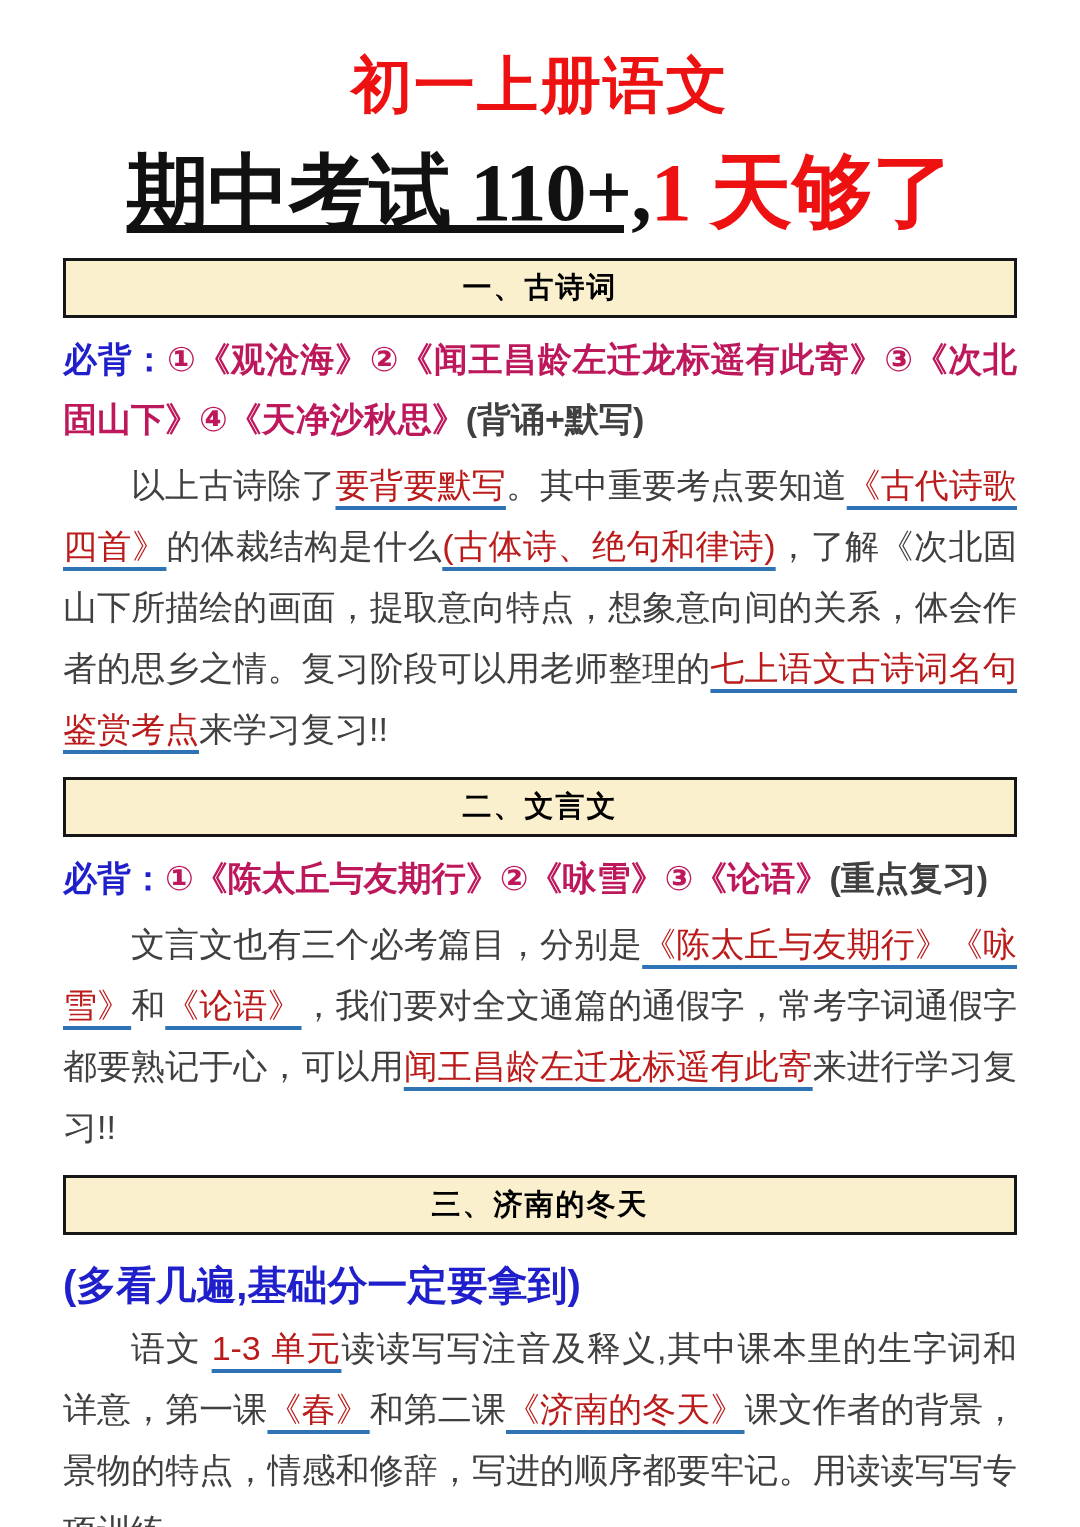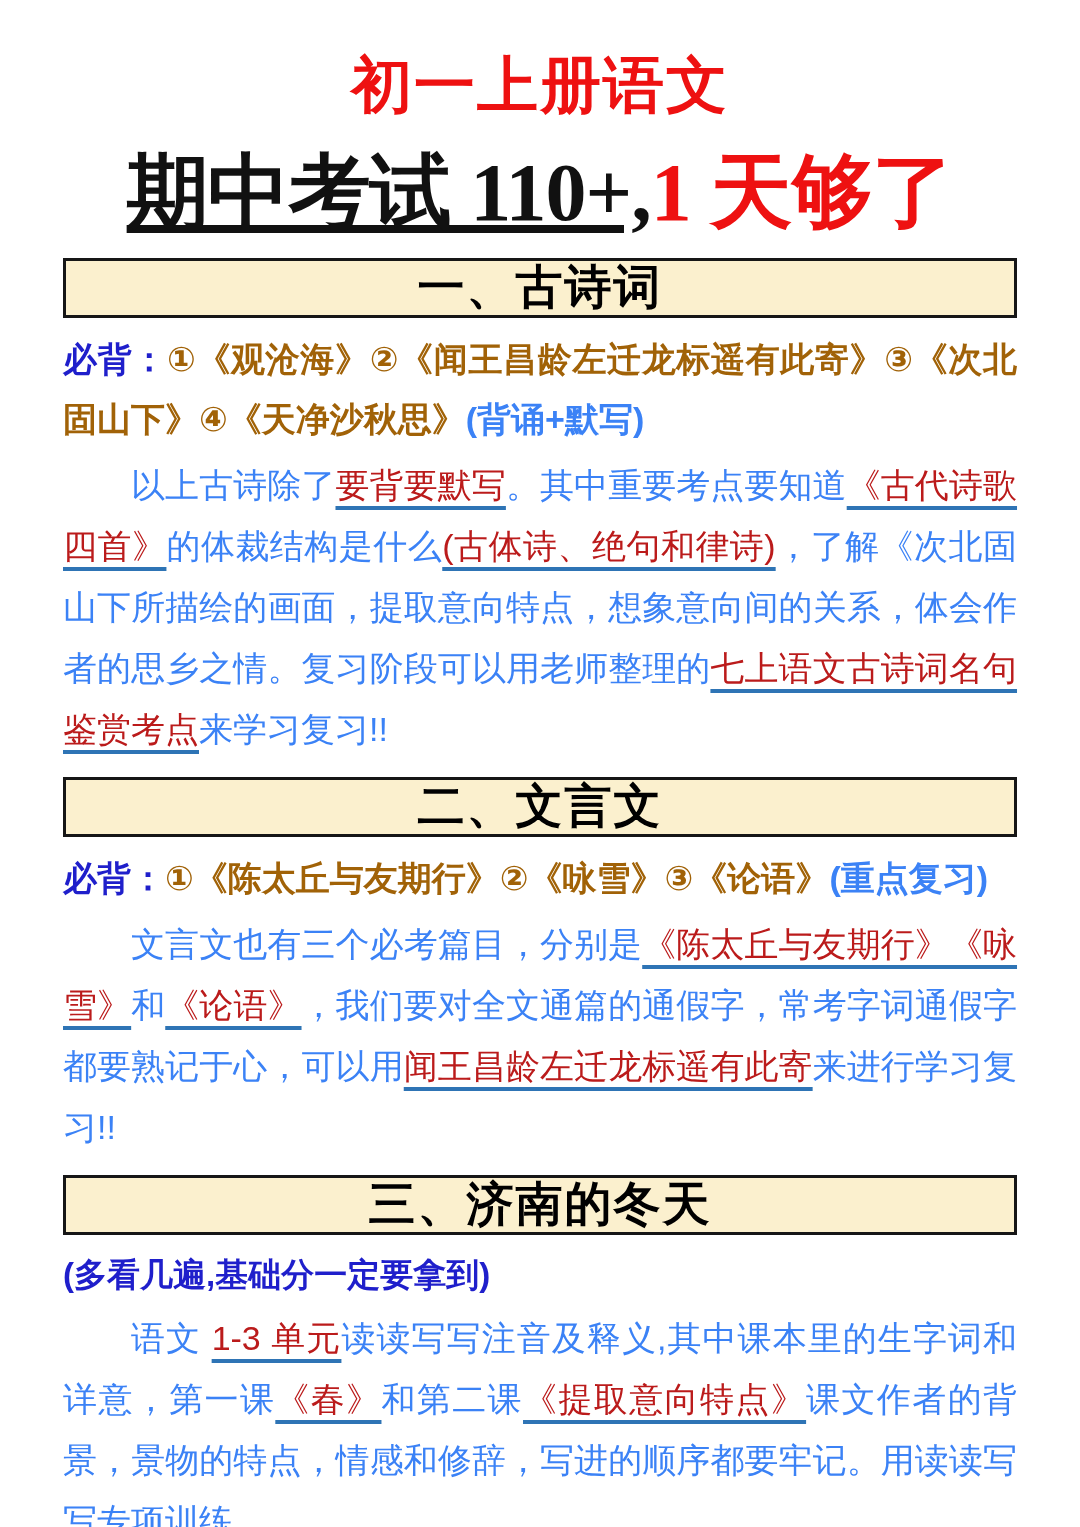--- a/index.html
+++ b/index.html
@@ -22,37 +22,37 @@
     font-weight:bold;font-size:82px;line-height:1.15;letter-spacing:-1px;
   }
   .subtitle .t-black{color:#111111;text-decoration:underline;}
   .subtitle .t-red{color:#ee1111;}
 
   .sec-head{
     background:#fbf0ce;border:3px solid #161616;
     height:54px;display:flex;align-items:center;justify-content:center;
     margin-top:17px;
   }
-  .sec-head-text{font-size:47px;font-weight:bold;color:#000000;letter-spacing:2px;}
+  .sec-head-text{font-size:29px;font-weight:bold;color:#000000;letter-spacing:2px;}
 
   .line{
     margin:11px 0 0;font-size:34px;line-height:60px;
     font-weight:600;text-align:justify;color:#141414;
   }
   .note-line{
-    margin:13px 0 0;font-size:33px;line-height:54px;
+    margin:23px 0 0;font-size:40px;line-height:54px;
     font-weight:700;text-align:left;
   }
   .para{
     margin:6px 0 12px;font-size:34px;line-height:61px;
     font-weight:400;text-indent:2em;text-align:justify;color:#141414;
   }
 
-  .s-black{color:#3b82f6;}
-  .s-red{color:#a16207;}
+  .s-black{color:#404040;}
+  .s-red{color:#be185d;}
   .s-blue{color:#1f1fcb;}
   .s-redU{
     color:#bb1b1b;
     text-decoration:underline;
     text-decoration-color:#2e74b5;
     text-decoration-thickness:3.5px;
     text-underline-offset:9px;
   }
 </style>
 </head>
@@ -82,16 +82,16 @@
     </div>
     <p class="line"><span class="s-blue">必背：</span><span class="s-red">①《陈太丘与友期行》②《咏雪》③《论语》</span><span class="s-black">(重点复习)</span></p>
     <p class="para"><span class="s-black">文言文也有三个必考篇目，分别是</span><span class="s-redU">《陈太丘与友期行》《咏雪》</span><span class="s-black">和</span><span class="s-redU">《论语》</span><span class="s-black">，我们要对全文通篇的通假字，常考字词通假字都要熟记于心，可以用</span><span class="s-redU">闻王昌龄左迁龙标遥有此寄</span><span class="s-black">来进行学习复习!!</span></p>
   </section>
 
   <section>
     <div class="sec-head">
       <span class="sec-head-text">三、济南的冬天</span>
     </div>
     <p class="note-line"><span class="s-blue">(多看几遍,基础分一定要拿到)</span></p>
-    <p class="para"><span class="s-black">语文 </span><span class="s-redU">1-3 单元</span><span class="s-black">读读写写注音及释义,其中课本里的生字词和详意，第一课</span><span class="s-redU">《春》</span><span class="s-black">和第二课</span><span class="s-redU">《提取意向特点》</span><span class="s-black">课文作者的背景，景物的特点，情感和修辞，写进的顺序都要牢记。用读读写写专项训练</span></p>
+    <p class="para"><span class="s-black">语文 </span><span class="s-redU">1-3 单元</span><span class="s-black">读读写写注音及释义,其中课本里的生字词和详意，第一课</span><span class="s-redU">《春》</span><span class="s-black">和第二课</span><span class="s-redU">《济南的冬天》</span><span class="s-black">课文作者的背景，景物的特点，情感和修辞，写进的顺序都要牢记。用读读写写专项训练</span></p>
   </section>
 
 </div>
 
 </body></html>

